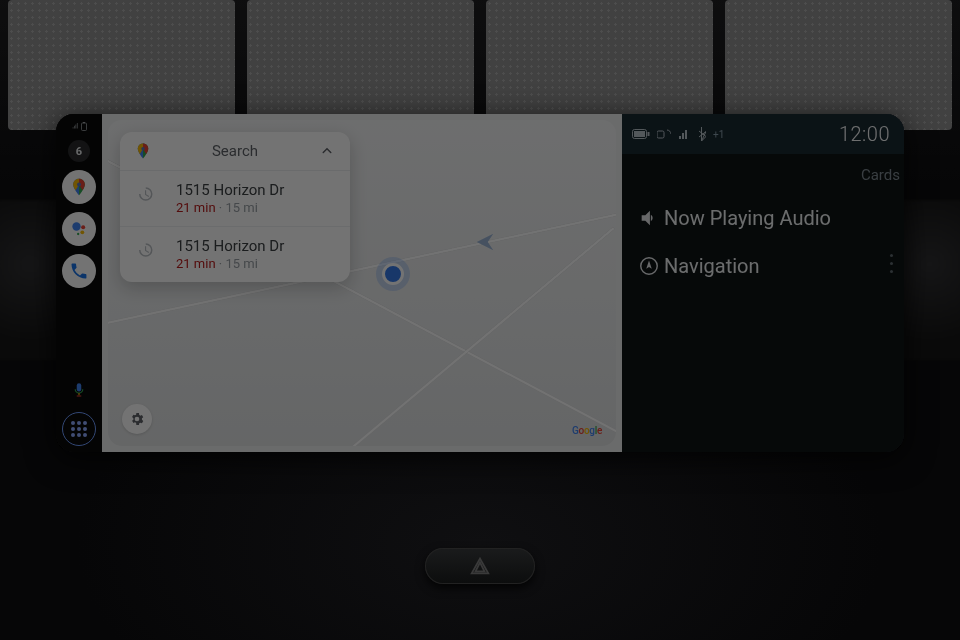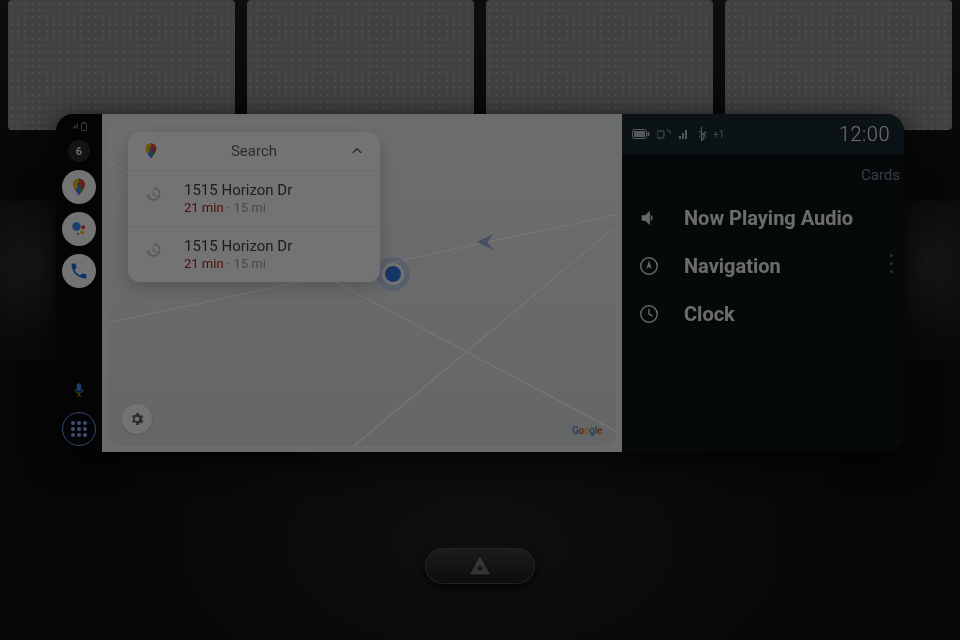--- a/index.html
+++ b/index.html
@@ -164,27 +164,26 @@
     width: 30px; height: 30px; border-radius: 50%;
     background: #fff;
     display: flex; align-items: center; justify-content: center;
     box-shadow: 0 1px 3px rgba(0,0,0,0.15);
   }
   .map-gear svg { width: 16px; height: 16px; fill: #5f6368; }
 
   
   .search-card {
     position: absolute;
-    left: 12px; top: 12px; width: 252px;
+    left: 12px; top: 12px; width: 230px;
     background: #fff;
     border-radius: 12px;
     box-shadow: 0 6px 18px rgba(0,0,0,0.2);
     overflow: hidden;
     z-index: 3;
-    margin-left: 8px;
   }
   .search-head {
     display: flex; align-items: center;
     padding: 10px 14px;
     gap: 8px;
     border-bottom: 1px solid #eceef0;
   }
   .pin { width: 18px; height: 18px; }
   .search-title {
     flex: 1;
@@ -242,24 +241,24 @@
     text-align: right;
   }
   .oem-title {
     text-align: right;
     color: #7f8b92;
     font-size: 15px;
     padding: 12px 4px 10px;
   }
   .oem-item {
     display: flex; align-items: center;
-    gap: 24px;
+    gap: 4px;
     padding: 12px 16px;
     font-size: 20px;
-    font-weight: 700;
+    font-weight: 400;
     color: #eef1f2;
     white-space: nowrap;
     overflow: hidden;
   }
   .oem-item svg { width: 22px; height: 22px; fill: #e4e7e9; flex: 0 0 22px; }
   .oem-dots {
     position: absolute;
     right: 6px; top: 140px;
     width: 14px;
     display: flex; flex-direction: column;
@@ -473,27 +472,20 @@
     </div>
 
     <div class="oem-item">
       <svg viewBox="0 0 24 24">
           <circle cx="12" cy="12" r="9" fill="none" stroke="#e4e7e9" stroke-width="1.6"></circle>
           <path d="M12 6l3 9-3-2-3 2z"></path>
         </svg>
       <span>Navigation</span>
     </div>
 
-    <div class="oem-item">
-      <svg viewBox="0 0 24 24">
-          <circle cx="12" cy="12" r="9" fill="none" stroke="#e4e7e9" stroke-width="1.6"></circle>
-          <path d="M12 7v5l3.5 2" stroke="#e4e7e9" stroke-width="1.6" fill="none" stroke-linecap="round"></path>
-        </svg>
-      <span>Clock</span>
-    </div>
 
     <div class="oem-dots">
       <span></span>
         <span></span>
         <span></span>
     </div>
   </div>
 
   <div class="dim"></div>
 </div>

